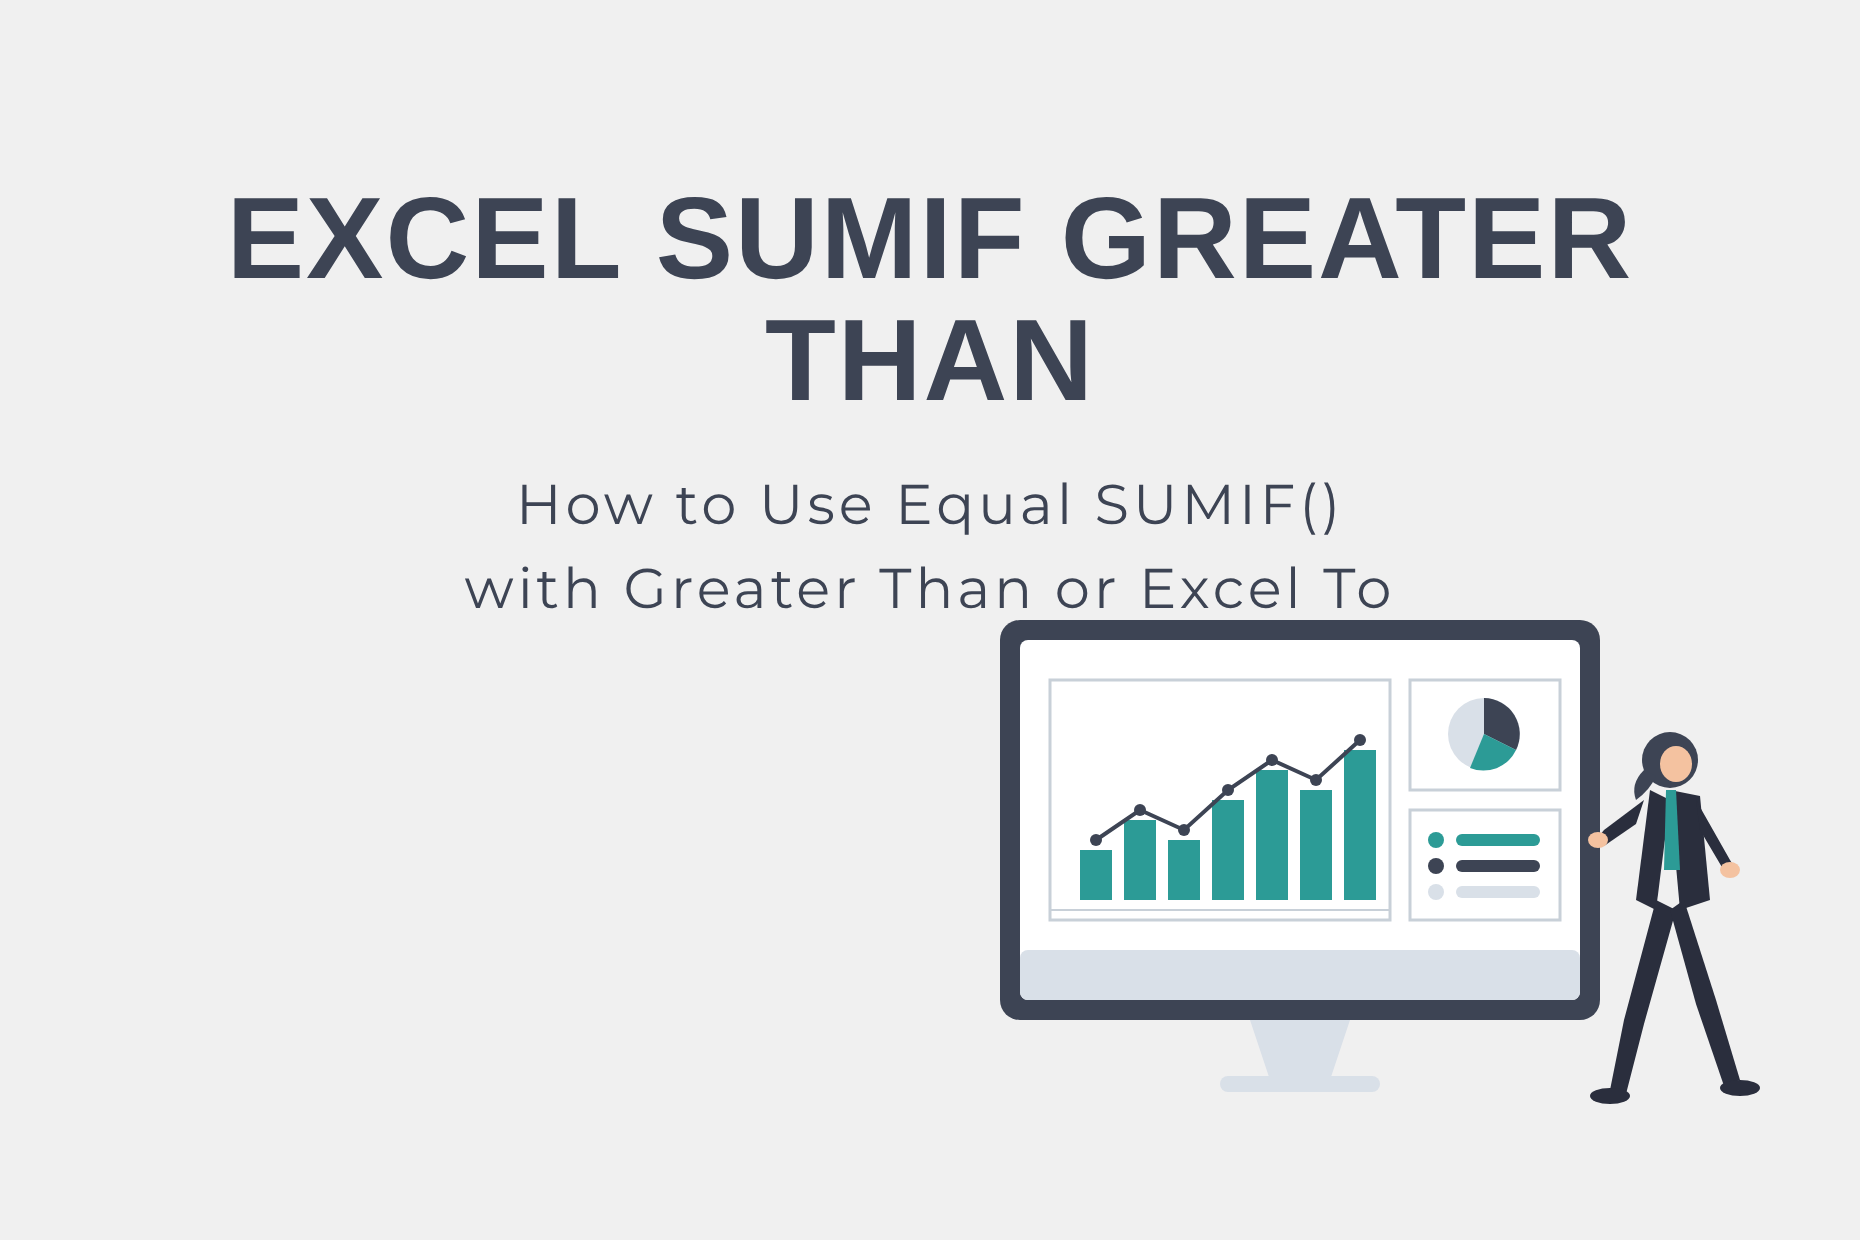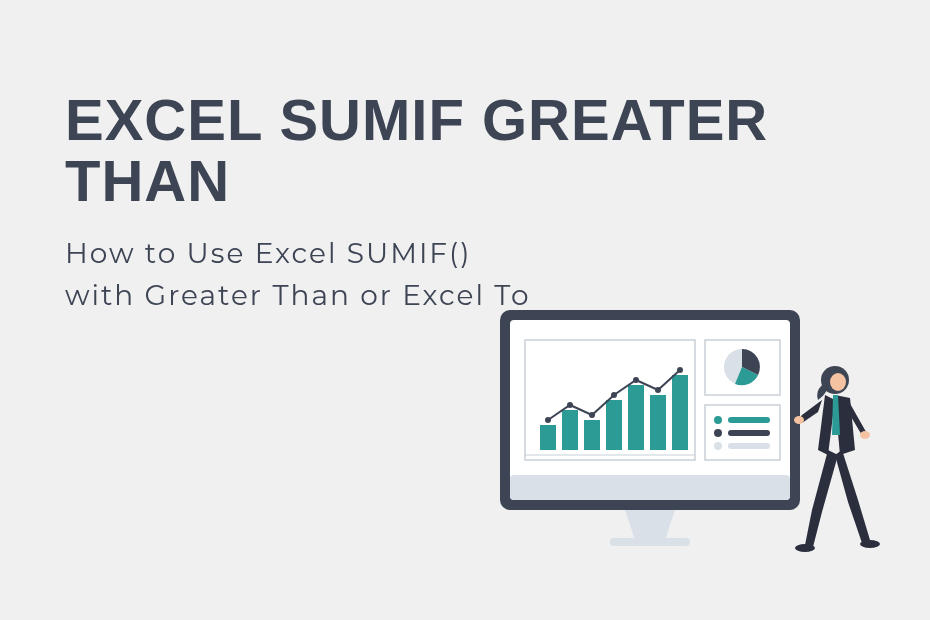--- a/index.html
+++ b/index.html
@@ -10,20 +10,21 @@
     body {
       width: 930px;
       height: 620px;
       background: #f0f0f0;
       font-family: 'Montserrat', 'Arial', sans-serif;
       position: relative;
       overflow: hidden;
     }
     .content {
       padding: 90px 65px 0 65px;
+      text-align: center;
     }
     .heading {
       font-size: 58px;
       font-weight: 900;
       color: #3d4454;
       text-transform: uppercase;
       letter-spacing: 1px;
       line-height: 1.05;
       margin-bottom: 20px;
       font-family: 'Arial Black', 'Arial', sans-serif;
@@ -42,21 +43,21 @@
       width: 420px;
       height: 270px;
     }
   </style>
 </head>
 <body>
 
 <div class="content">
   <h1 class="heading">EXCEL SUMIF GREATER THAN</h1>
   <p class="subheading">
-    <span>How to Use Excel SUMIF()</span><br>
+    <span>How to Use Equal SUMIF()</span><br>
     <span>with Greater Than or Excel To</span>
   </p>
 </div>
 
 <div class="illustration">
   <svg viewBox="0 0 420 270" xmlns="http://www.w3.org/2000/svg">
 
     <g>
 
       <rect x="30" y="10" width="300" height="200" rx="10" fill="#3d4454"></rect>

